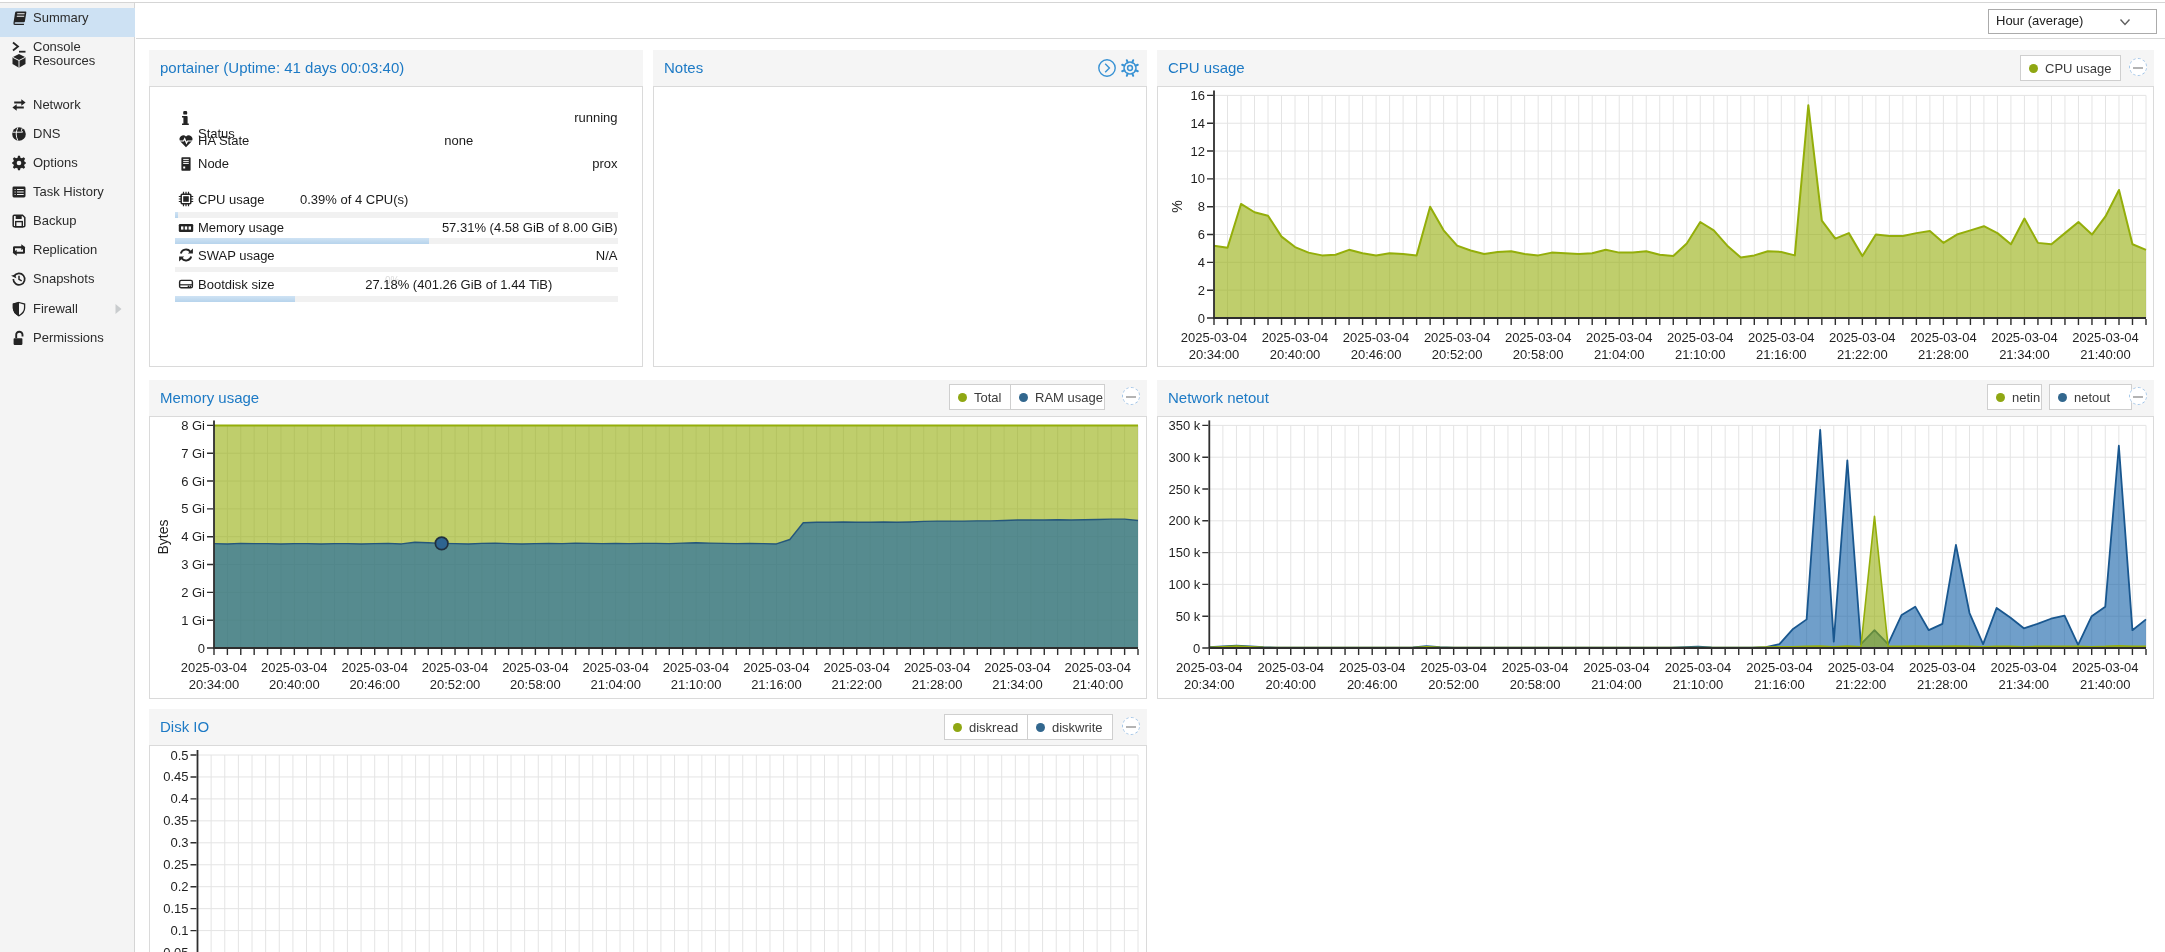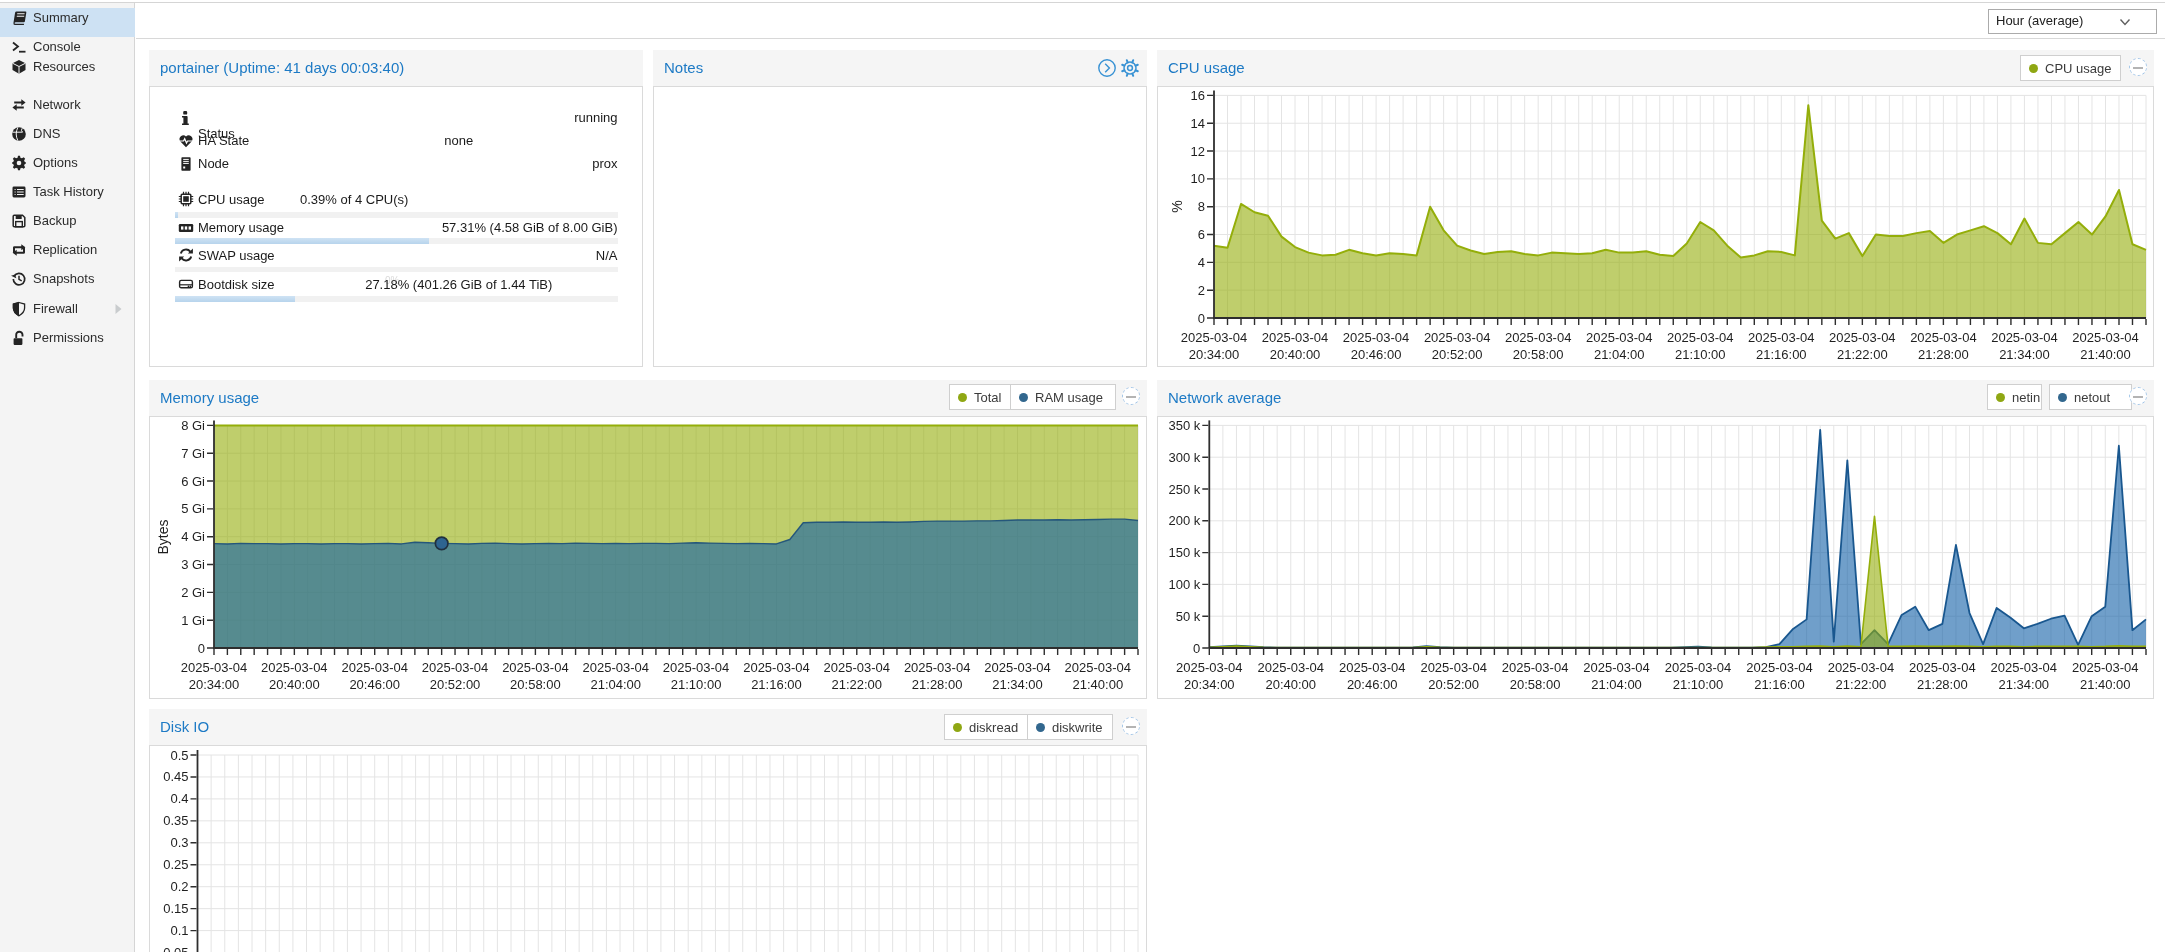--- a/index.html
+++ b/index.html
@@ -18,21 +18,21 @@
     </svg>
     <span>Summary</span>
   </div>
 <div class="mi" style="top:32.5px">
     <svg class="" width="16" height="16" viewBox="0 0 16 16">
       <path stroke="#242424" stroke-width="1.8" fill="none" d="M2 3.5 L7 7.5 L2 11.5"></path>
       <path stroke="#242424" stroke-width="1.8" d="M8 12.7 L14.5 12.7"></path>
     </svg>
     <span>Console</span>
   </div>
-<div class="mi" style="top:52px">
+<div class="mi" style="top:46px">
     <svg class="" width="16" height="16" viewBox="0 0 16 16">
       <path fill="#242424" d="M8 1 L14.5 4.2 L14.5 11 L8 14.8 L1.5 11 L1.5 4.2 Z"></path>
       <path stroke="#f4f4f4" stroke-width="1" fill="none" d="M1.5 4.2 L8 7.5 L14.5 4.2 M8 7.5 L8 14.8"></path>
     </svg>
     <span>Resources</span>
   </div>
 <div class="mi" style="top:90.7px">
     <svg class="" width="16" height="16" viewBox="0 0 16 16">
       <path fill="#242424" d="M3.2 6.5 L3.2 4.5 L10.3 4.5 L10.3 2.2 L14.6 5.5 L10.3 8.8 L10.3 6.5 Z M12.8 9.5 L12.8 11.5 L5.7 11.5 L5.7 13.8 L1.4 10.5 L5.7 7.2 L5.7 9.5 Z"></path>
     </svg>
@@ -104,38 +104,38 @@
 <div class="panel-h" style="left:653px;top:50px;width:494px;height:36px"></div>
 <div class="panel-t" style="left:664px;top:58.5px">Notes</div>
 <div class="panel-b" style="left:653px;top:86px;width:494px;height:281px"></div>
 <div class="panel-h" style="left:1157px;top:50px;width:997px;height:36px"></div>
 <div class="panel-t" style="left:1168px;top:58.5px">CPU usage</div>
 <div class="panel-b" style="left:1157px;top:86px;width:997px;height:281px"></div>
 <div class="panel-h" style="left:149px;top:380px;width:998px;height:36px"></div>
 <div class="panel-t" style="left:160px;top:388.5px">Memory usage</div>
 <div class="panel-b" style="left:149px;top:416px;width:998px;height:283px"></div>
 <div class="panel-h" style="left:1157px;top:380px;width:997px;height:36px"></div>
-<div class="panel-t" style="left:1168px;top:388.5px">Network average</div>
+<div class="panel-t" style="left:1168px;top:388.5px">Network netout</div>
 <div class="panel-b" style="left:1157px;top:416px;width:997px;height:283px"></div>
 <div class="panel-h" style="left:149px;top:709px;width:998px;height:36px"></div>
 <div class="panel-t" style="left:160px;top:717.5px">Disk IO</div>
 <div class="panel-b" style="left:149px;top:745px;width:998px;height:281px"></div>
 <svg class="abs" style="left:1097px;top:58px" width="20" height="20" viewBox="0 0 20 20">
     <circle cx="10" cy="10" r="8.2" fill="none" stroke="#3892d4" stroke-width="1.4"></circle>
     <path d="M8.2 5.7 L12.4 10 L8.2 14.3" fill="none" stroke="#3892d4" stroke-width="1.4"></path>
   </svg>
 <svg class="abs" style="left:1119px;top:57px" width="22" height="22" viewBox="0 0 22 22">
     <circle cx="11" cy="11" r="6.0" fill="none" stroke="#3892d4" stroke-width="1.5"></circle>
     <circle cx="11" cy="11" r="2.4" fill="none" stroke="#3892d4" stroke-width="1.5"></circle>
     <path d="M 16.5 13.3 L 18.8 14.2 M 13.3 16.5 L 14.2 18.8 M 8.7 16.5 L 7.8 18.8 M 5.5 13.3 L 3.2 14.2 M 5.5 8.7 L 3.2 7.8 M 8.7 5.5 L 7.8 3.2 M 13.3 5.5 L 14.2 3.2 M 16.5 8.7 L 18.8 7.8" stroke="#3892d4" stroke-width="2.0" stroke-linecap="round" fill="none"></path>
   </svg>
 <div class="lbtn" style="left:2020px;top:55px;width:101px"><span class="dot" style="background:#8fa713"></span>CPU usage</div>
 <div class="minus" style="left:2129px;top:58px"></div>
 <div class="lbtn" style="left:949px;top:384px;width:62px"><span class="dot" style="background:#8fa713"></span>Total</div>
-<div class="lbtn" style="left:1010px;top:384px;width:106px"><span class="dot" style="background:#32678e"></span>RAM usage</div>
+<div class="lbtn" style="left:1010px;top:384px;width:95px"><span class="dot" style="background:#32678e"></span>RAM usage</div>
 <div class="minus" style="left:1122px;top:387px"></div>
 <div class="lbtn" style="left:1987px;top:384px;width:55px"><span class="dot" style="background:#8fa713"></span>netin</div>
 <div class="lbtn" style="left:2049px;top:384px;width:83px"><span class="dot" style="background:#32678e"></span>netout</div>
 <div class="minus" style="left:2129px;top:387px"></div>
 <div class="lbtn" style="left:944px;top:714px;width:84px"><span class="dot" style="background:#8fa713"></span>diskread</div>
 <div class="lbtn" style="left:1027px;top:714px;width:86px"><span class="dot" style="background:#32678e"></span>diskwrite</div>
 <div class="minus" style="left:1122px;top:717px"></div>
 <svg class="abs" style="left:178px;top:109.5px" width="16" height="16" viewBox="0 0 16 16">
     <path fill="#242424" d="M6.2 2.2 Q6.2 1 7.4 1 L9 1 Q10.2 1 10.2 2.2 L10.2 3.4 Q10.2 4.6 9 4.6 L7.4 4.6 Q6.2 4.6 6.2 3.4 Z M5 7.4 L5 6 L9.8 6 Q10.6 6 10.6 7 L10.6 13.4 L11.8 13.4 L11.8 15 L5 15 L5 13.4 L6.4 13.4 L6.4 7.4 Z" transform="translate(-1,0)"></path>
   </svg>

